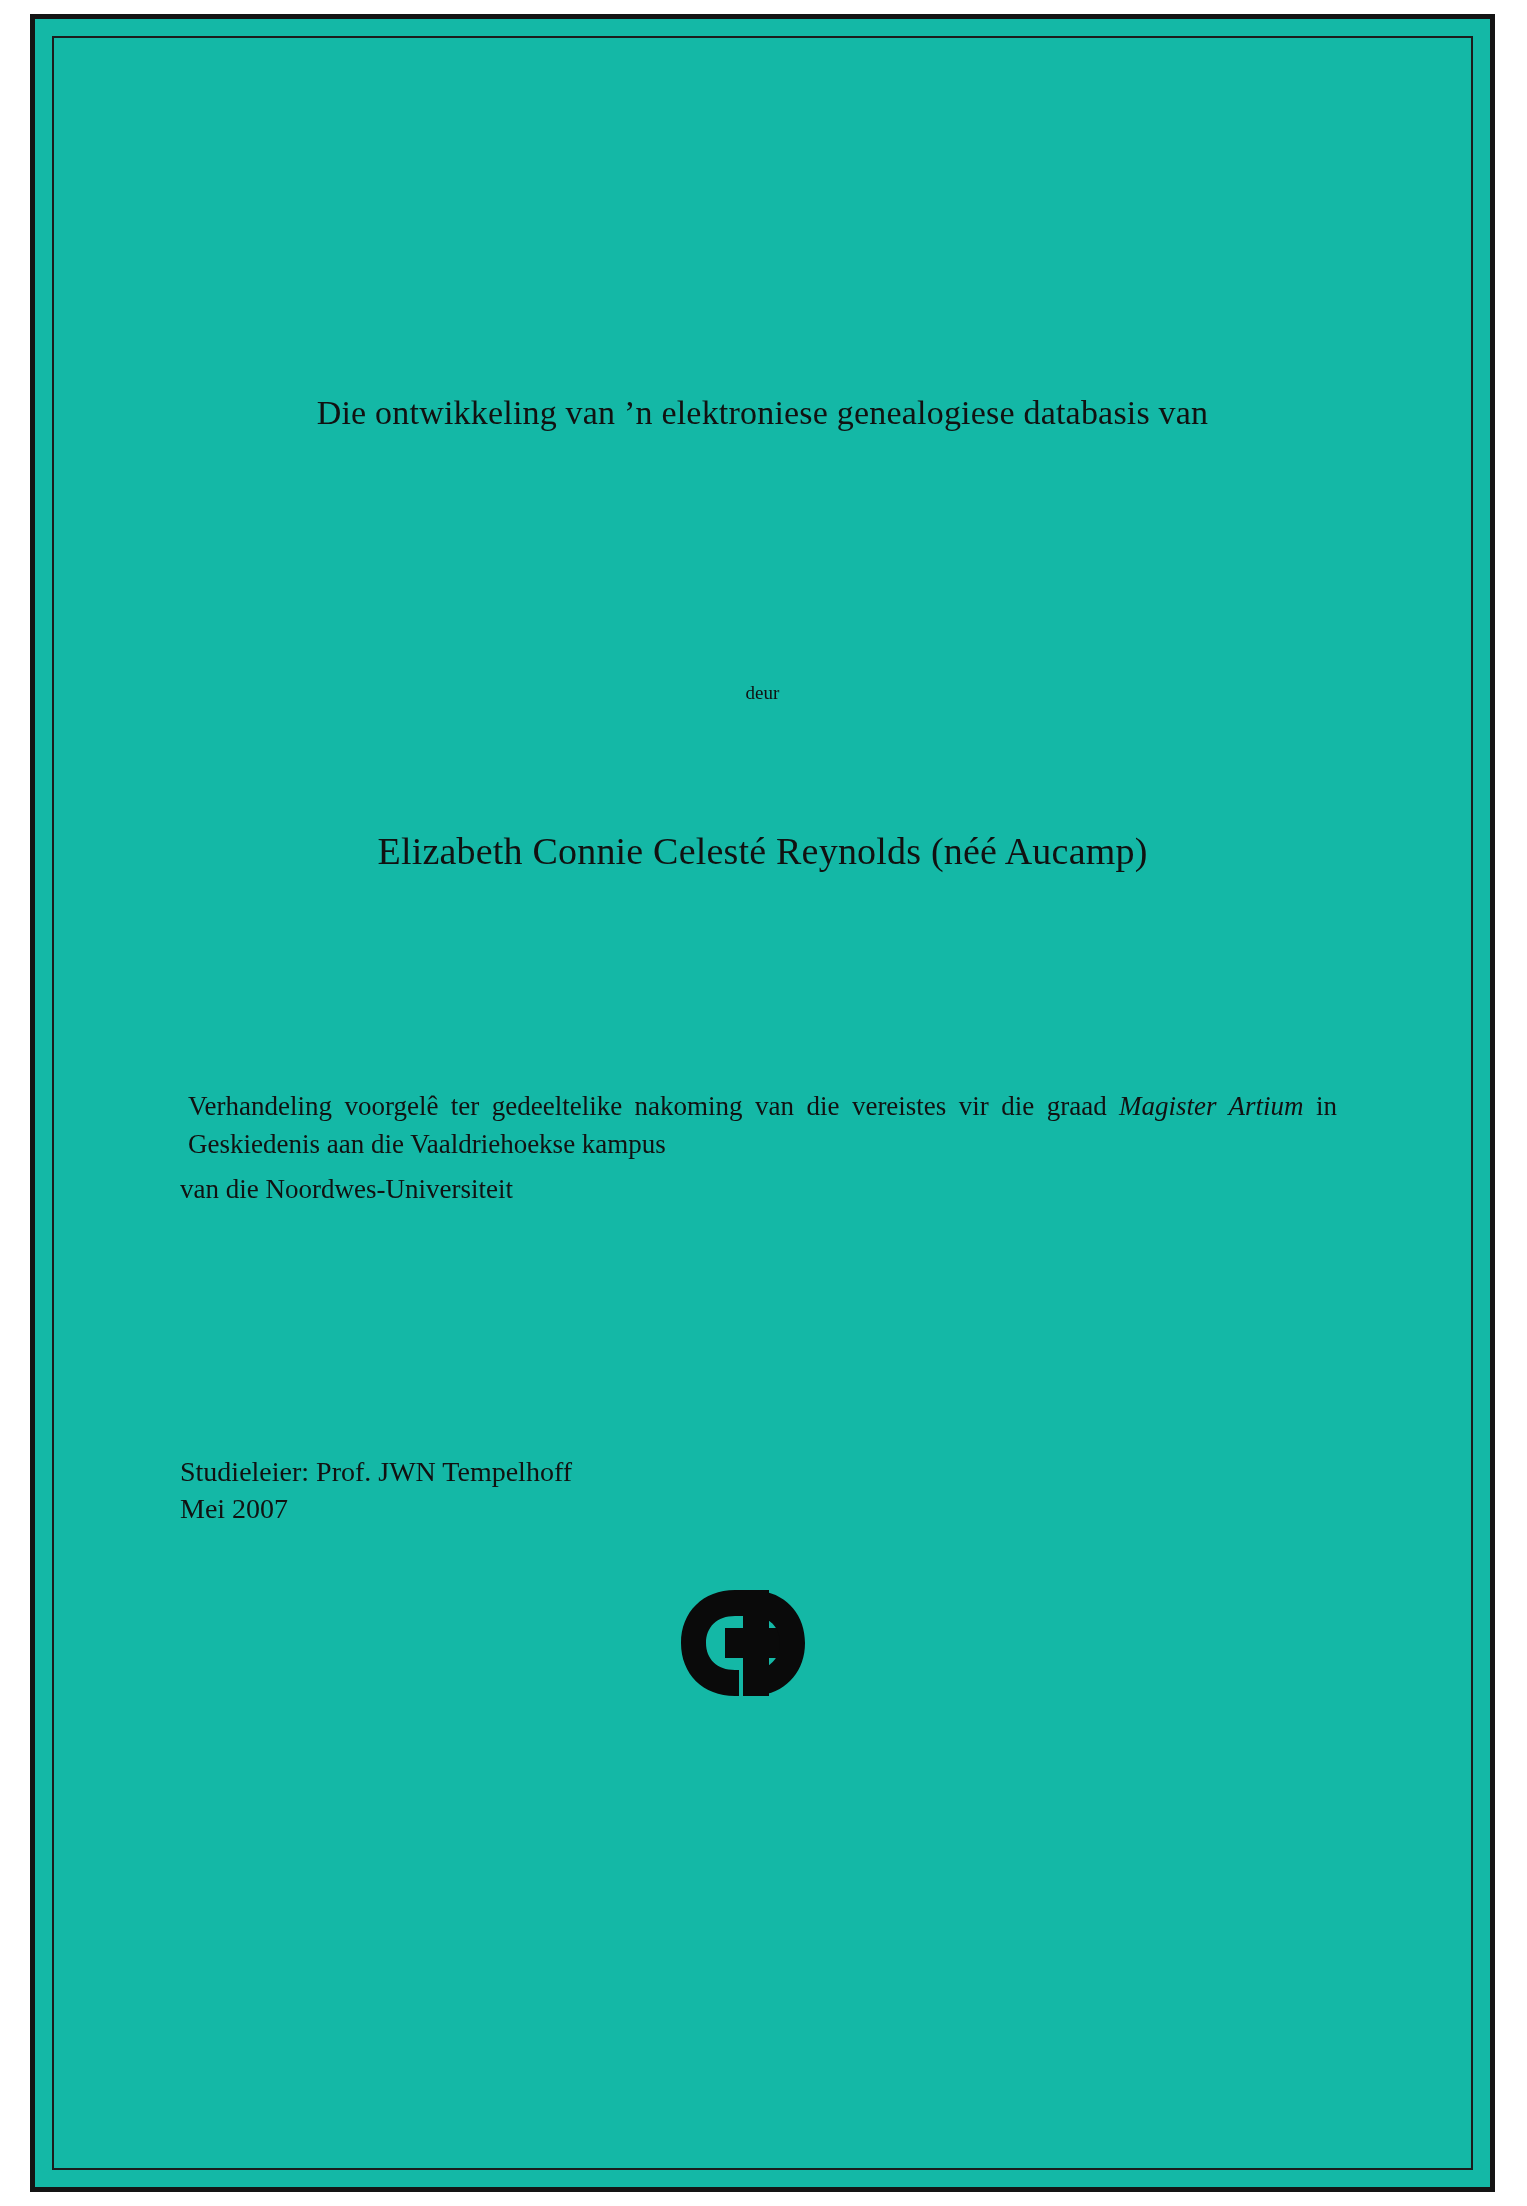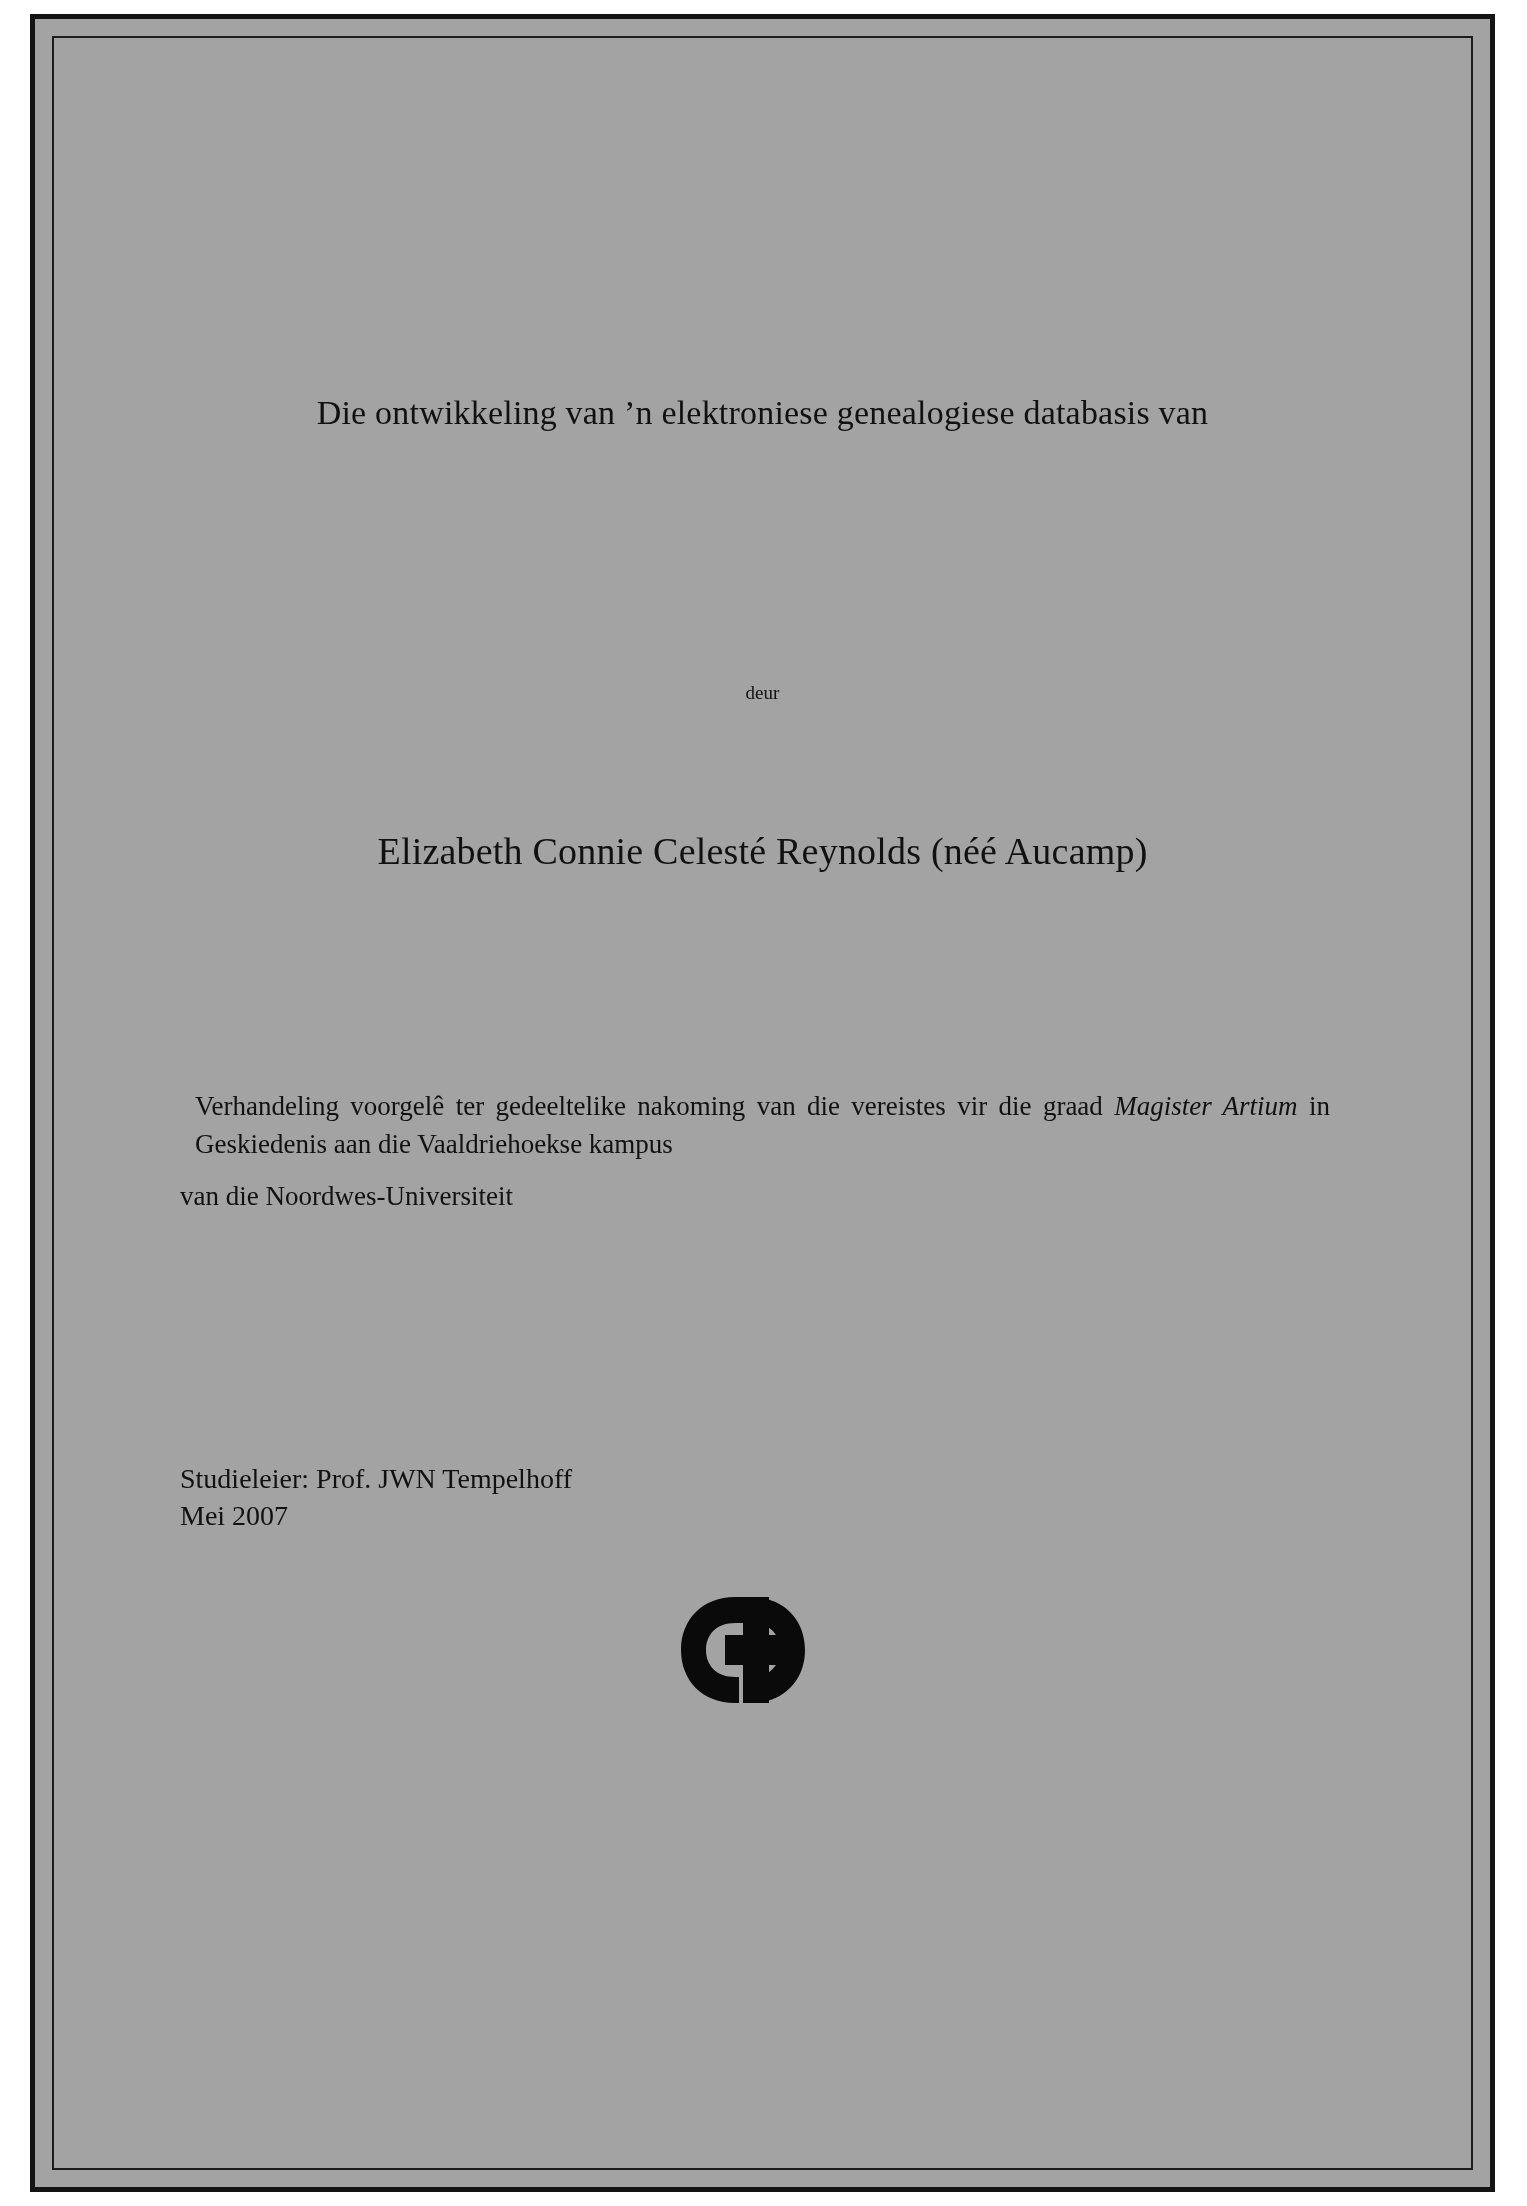--- a/index.html
+++ b/index.html
@@ -16,21 +16,21 @@
     overflow: hidden;
   }
 
   
   .page-scan {
     position: absolute;
     left: 30px;
     top: 14px;
     width: 1465px;
     height: 2178px;
-    background: #a3a3a3;
+    background: #14b8a6;
     box-sizing: border-box;
   }
 
   .border-outer {
     position: absolute;
     left: 0;
     top: 0;
     right: 0;
     bottom: 0;
     border: 5px solid #141414;
@@ -128,21 +128,21 @@
 
     <div class="title-block">
       <div class="title-line">Die ontwikkeling van ’n elektroniese genealogiese databasis van</div>
     </div>
 
     <div class="deur">deur</div>
 
     <div class="author">Elizabeth Connie Celesté Reynolds (néé Aucamp)</div>
 
     <div class="abstract-block">
-      <p class="justified" style="margin:15px;"><span>Verhandeling voorgelê ter gedeeltelike nakoming van die vereistes vir die graad </span><span class="italic">Magister Artium</span><span> in Geskiedenis aan die Vaaldriehoekse kampus</span></p>
+      <p class="justified" style="margin:8px;"><span>Verhandeling voorgelê ter gedeeltelike nakoming van die vereistes vir die graad </span><span class="italic">Magister Artium</span><span> in Geskiedenis aan die Vaaldriehoekse kampus</span></p>
       <p style="margin:0;">van die Noordwes-Universiteit</p>
     </div>
 
     <div class="supervisor-block">
       <div>Studieleier: Prof. JWN Tempelhoff</div>
       <div>Mei 2007</div>
     </div>
 
     <div class="logo-row">
       <svg class="logo-mark" viewBox="0 0 180 118">

